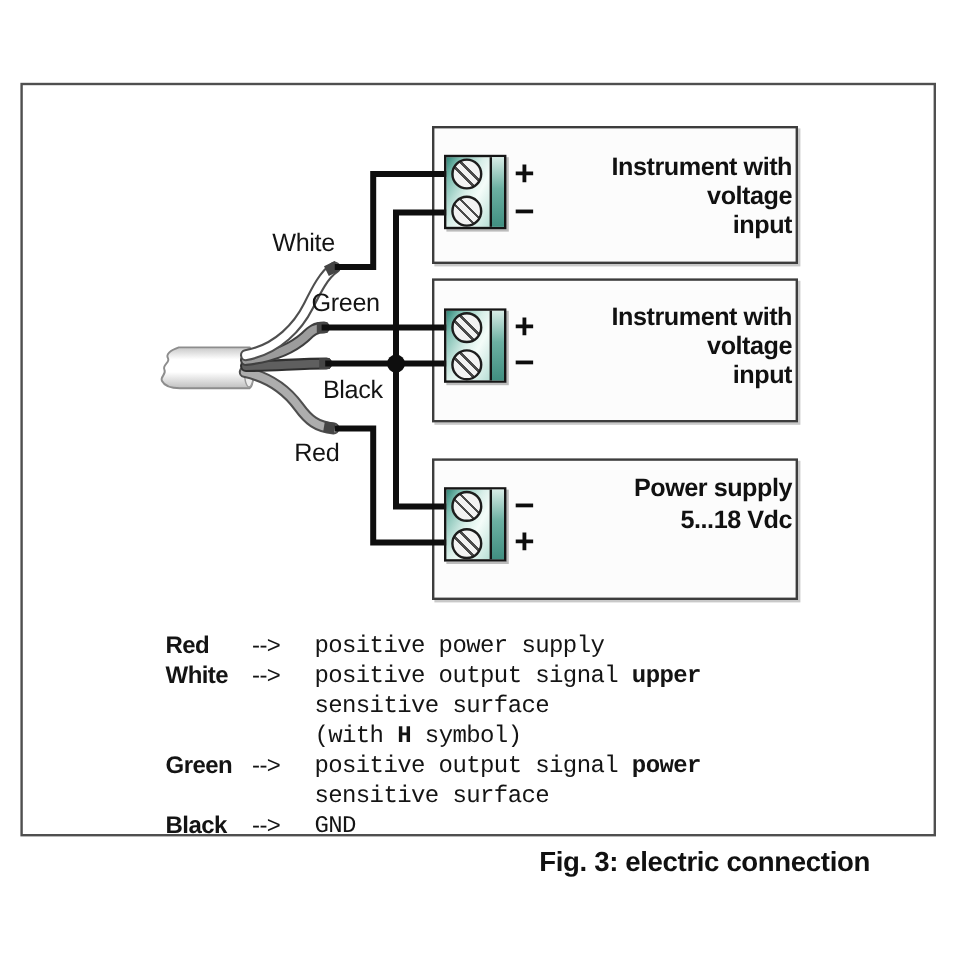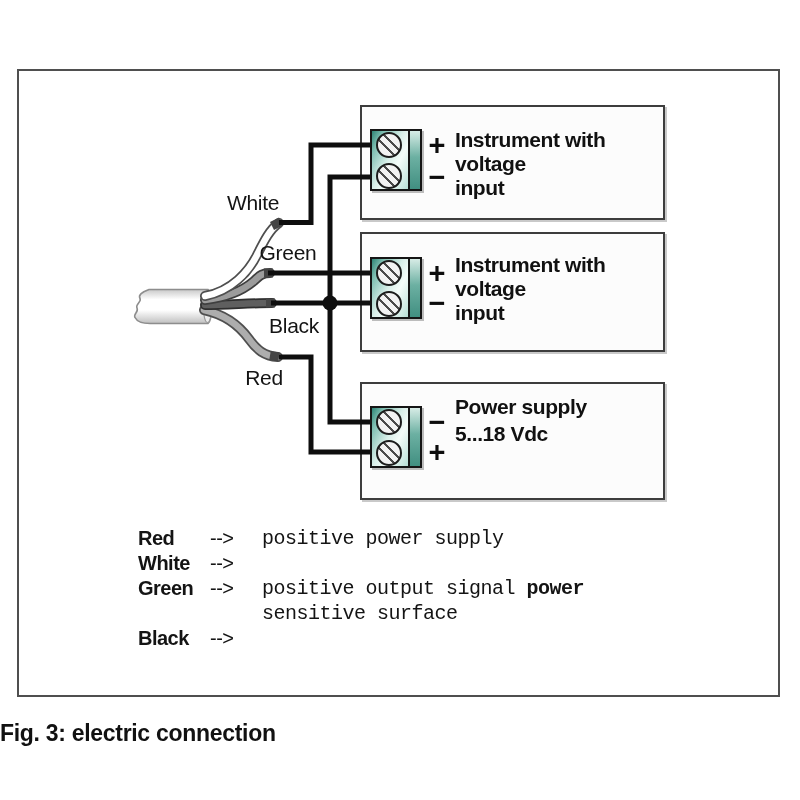--- a/index.html
+++ b/index.html
@@ -14,32 +14,32 @@
   .tblock{position:absolute;left:370px;width:48px;height:58px;border:2px solid #151515;
           background:linear-gradient(118deg,#2e8476 0%,#7fbfb2 15%,#d9efe9 40%,#f4fcf9 55%,#cde9e2 75%,#93ccc0 100%);
           box-shadow:2px 2px 0 #bcbcbc;}
   #tblock1{top:129px;} #tblock2{top:257px;} #tblock3{top:406px;}
   .tstrip{position:absolute;right:0;top:0;width:10px;height:100%;border-left:2px solid #151515;
           background:linear-gradient(180deg,#d7ece6 0%,#6cb0a2 45%,#418f81 100%);}
   .screw{position:absolute;left:4px;width:22px;height:22px;border:2px solid #1c1c1c;border-radius:50%;
          background:linear-gradient(45deg,#f2f2f2 0 36%,#4a4a4a 36% 43%,#f2f2f2 43% 57%,#4a4a4a 57% 64%,#f2f2f2 64% 100%);}
   .screw.top{top:1px;} .screw.bot{top:32px;}
   .sign{position:absolute;width:28px;text-align:center;font-size:29px;font-weight:800;line-height:30px;color:#0d0d0d;}
-  .btitle{position:absolute;left:455px;width:205px;text-align:left;font-weight:bold;font-size:21px;
+  .btitle{position:absolute;left:455px;width:205px;text-align:right;font-weight:bold;font-size:21px;
           line-height:24px;letter-spacing:-0.4px;color:#111;}
   #btitle3{line-height:27px;}
   .wlabel{position:absolute;transform:translateX(-50%);font-size:21px;line-height:23px;letter-spacing:-0.3px;color:#141414;}
   .legend{position:absolute;left:138px;top:526px;width:540px;font-size:20px;line-height:25px;letter-spacing:-0.5px;color:#141414;}
   .lrow{display:flex;align-items:flex-start;}
   .lname{flex:0 0 72px;font-weight:bold;}
   .larrow{flex:0 0 52px;}
   .ldesc{flex:1 1 auto;font-family:Liberation Mono, monospace;}
   .b{font-weight:bold;}
-  .caption{position:absolute;left:0;top:705px;width:725px;text-align:left;font-weight:bold;
-           font-size:23px;letter-spacing:-0.3px;color:#111;margin-top:15px;}
+  .caption{position:absolute;left:0;top:705px;width:725px;text-align:right;font-weight:bold;
+           font-size:23px;letter-spacing:-0.3px;color:#111;}
 </style>
 </head>
 <body>
 
 <div id="screen">
 
   <div class="frame"></div>
 
   <div class="ibox" id="box1"></div>
   <div class="ibox" id="box2"></div>
@@ -143,29 +143,36 @@
     <div class="lrow">
       <span class="lname">Red</span>
       <span class="larrow">--&gt;</span>
       <div class="ldesc">
         <div><span>positive power supply</span></div>
       </div>
     </div>
     <div class="lrow">
       <span class="lname">White</span>
       <span class="larrow">--&gt;</span>
+      <div class="ldesc">
+        <div><span>positive output signal </span><span class="b">upper</span><span> sensitive surface</span></div>
+        <div><span>(with </span><span class="b">H</span><span> symbol)</span></div>
+      </div>
     </div>
     <div class="lrow">
       <span class="lname">Green</span>
       <span class="larrow">--&gt;</span>
       <div class="ldesc">
         <div><span>positive output signal </span><span class="b">power</span><span> sensitive surface</span></div>
       </div>
     </div>
     <div class="lrow">
       <span class="lname">Black</span>
       <span class="larrow">--&gt;</span>
+      <div class="ldesc">
+        <div><span>GND</span></div>
+      </div>
     </div>
   </div>
 
   <div class="caption">Fig. 3: electric connection</div>
 
 </div>
 
 </body></html>

